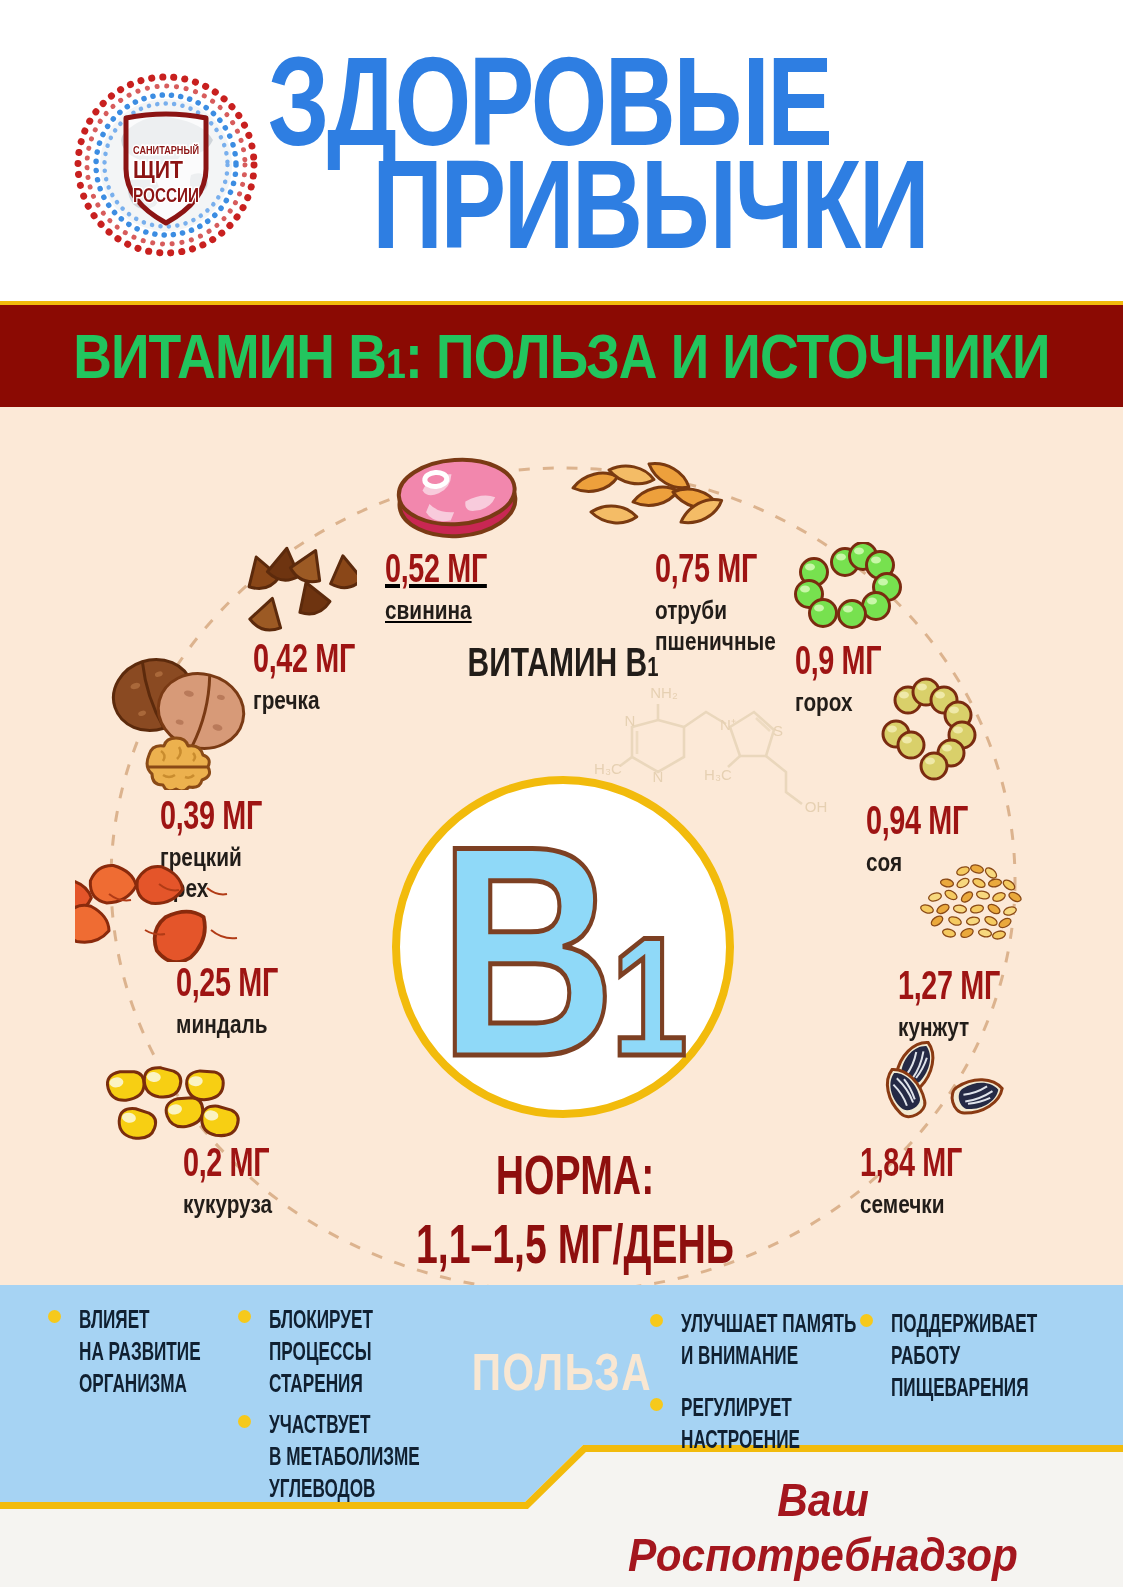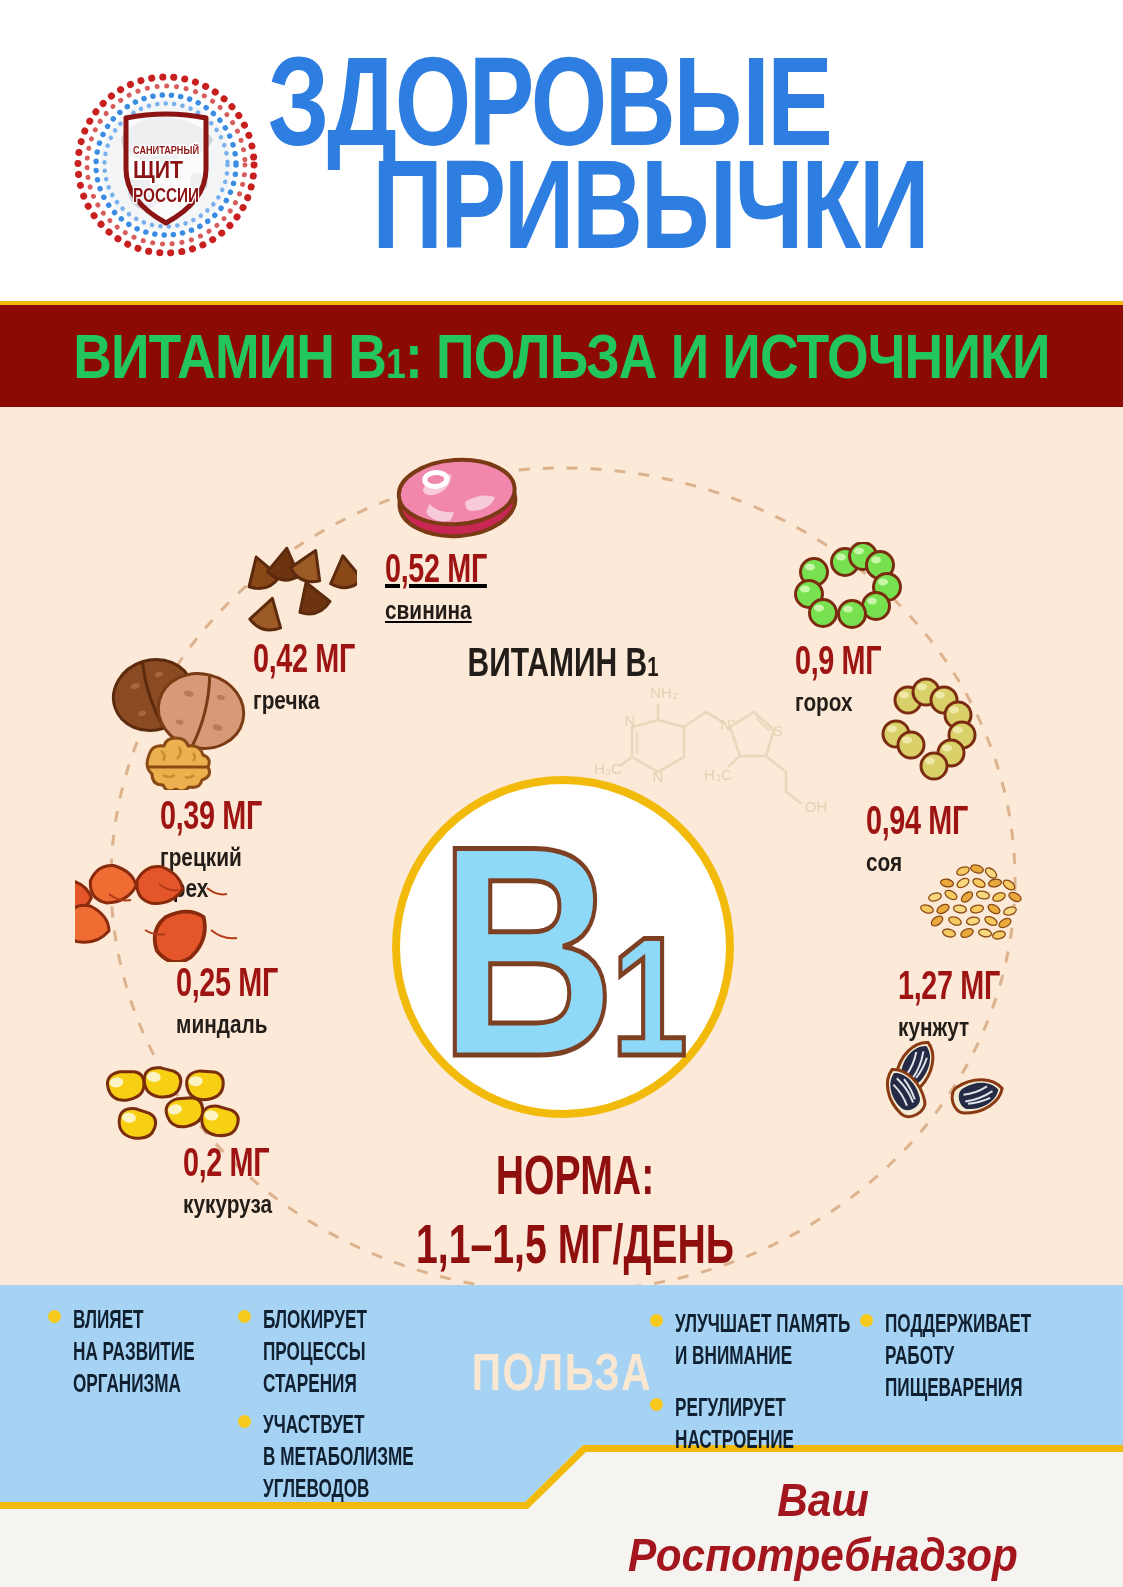--- a/index.html
+++ b/index.html
@@ -51,21 +51,21 @@
 
   .source{position:absolute;}
   .src-text{position:absolute;}
   .src-val{font-size:40px;font-weight:800;color:var(--value-red);transform:scaleX(.72);
            transform-origin:left top;white-space:nowrap;letter-spacing:-0.5px;}
   .src-lbl{font-size:26px;font-weight:700;color:var(--label-dark);transform:scaleX(.8);
            transform-origin:left top;white-space:pre-line;line-height:31px;margin-top:4px;}
 
   
   .panel-svg{position:absolute;left:0;top:1285px;}
-  .benefit{position:absolute;display:flex;gap:12px;}
+  .benefit{position:absolute;display:flex;gap:18px;}
   .dot{width:13px;height:13px;border-radius:50%;background:var(--gold-bullet);margin-top:7px;flex:none;}
   .btxt{font-size:26px;line-height:32px;font-weight:800;color:var(--benefit-dark);
         white-space:pre-line;transform:scaleX(.66);transform-origin:left top;}
   .polza{position:absolute;left:442px;top:1342px;width:240px;text-align:center;font-size:52px;
          font-weight:800;color:var(--cream);transform:scaleX(.78);transform-origin:center top;letter-spacing:2px;}
 
   .signature{position:absolute;left:553px;top:1472px;width:540px;text-align:center;font-size:47px;
              font-style:italic;font-weight:800;color:var(--sig-red);transform:scaleX(.9);transform-origin:center top;}
 </style>
 </head>
@@ -144,20 +144,38 @@
         <path d="M36,52 q8,10 24,10 l-4,8 q-18,2 -24,-10 Z" fill="#f8cbdc"></path>
         <ellipse cx="44" cy="28" rx="11" ry="7" fill="#f287ad" stroke="#ffffff" stroke-width="5"></ellipse>
       </g>
     </svg>
     <div class="src-text" style="left:-8px;top:96px;text-decoration:underline;">
       <div class="src-val">0,52 МГ</div>
       <div class="src-lbl">свинина</div>
     </div>
   </div>
 
+  <div class="source" style="left:565px;top:446px;">
+    <svg width="175" height="112" viewBox="0 0 175 112">
+      <g stroke="#7a3a10" stroke-width="3" stroke-linejoin="round">
+        <path transform="translate(8,42) rotate(-14)" d="M0,0 C14,-11 34,-11 46,0 C34,11 14,11 0,0 Z" fill="#eda03c"></path>
+        <path transform="translate(44,24) rotate(12)" d="M0,0 C14,-11 34,-11 46,0 C34,11 14,11 0,0 Z" fill="#f4bc66"></path>
+        <path transform="translate(84,18) rotate(30)" d="M0,0 C14,-11 34,-11 46,0 C34,11 14,11 0,0 Z" fill="#eda03c"></path>
+        <path transform="translate(26,66) rotate(6)" d="M0,0 C14,-11 34,-11 46,0 C34,11 14,11 0,0 Z" fill="#f4bc66"></path>
+        <path transform="translate(68,56) rotate(-14)" d="M0,0 C14,-11 34,-11 46,0 C34,11 14,11 0,0 Z" fill="#eda03c"></path>
+        <path transform="translate(108,46) rotate(16)" d="M0,0 C14,-11 34,-11 46,0 C34,11 14,11 0,0 Z" fill="#eda03c"></path>
+        <path transform="translate(116,76) rotate(-28)" d="M0,0 C14,-11 34,-11 46,0 C34,11 14,11 0,0 Z" fill="#f4bc66"></path>
+      </g>
+    </svg>
+    <div class="src-text" style="left:90px;top:100px;">
+      <div class="src-val">0,75 МГ</div>
+      <div class="src-lbl">отруби
+пшеничные</div>
+    </div>
+  </div>
 
   <div class="source" style="left:790px;top:542px;">
     <svg width="116" height="92" viewBox="0 0 116 92">
       <g stroke="#7a2b10" stroke-width="3">
         <circle cx="24" cy="30" r="13.5" fill="#77e14f"></circle>
           <circle cx="19" cy="52" r="13.5" fill="#77e14f"></circle>
         <circle cx="33" cy="71" r="13.5" fill="#77e14f"></circle>
           <circle cx="55" cy="20" r="13.5" fill="#77e14f"></circle>
         <circle cx="73" cy="14" r="13.5" fill="#77e14f"></circle>
           <circle cx="90" cy="23" r="13.5" fill="#77e14f"></circle>
@@ -279,20 +297,24 @@
           <path d="M16,0 C29,6 35,25 30,43 C27,54 6,54 3,43 C-3,25 3,6 16,0 Z" fill="#f2ead2" stroke="#8a3a12" stroke-width="3"></path>
           <path transform="translate(3.5,4) scale(0.79)" d="M16,0 C29,6 35,25 30,43 C27,54 6,54 3,43 C-3,25 3,6 16,0 Z" fill="#252a45"></path>
           <g stroke="#dfe3ea" stroke-width="2" fill="none">
               <path d="M10,14 q4,13 2,25"></path>
               <path d="M16,10 q5,15 3,29"></path>
               <path d="M22,14 q2,11 0,23"></path>
             </g>
         </g>
       </g>
     </svg>
+    <div class="src-text" style="left:-18px;top:107px;">
+      <div class="src-val">1,84 МГ</div>
+      <div class="src-lbl">семечки</div>
+    </div>
   </div>
 
   <div class="source" style="left:235px;top:538px;">
     <svg width="122" height="100" viewBox="0 0 122 100">
       <g stroke="#5c2a0c" stroke-width="3" stroke-linejoin="round">
         <path transform="translate(6,24) rotate(-18)" d="M16,0 L32,26 Q16,38 0,26 Z" fill="#8a4718"></path>
         <path transform="translate(36,8) rotate(8)" d="M16,0 L32,26 Q16,38 0,26 Z" fill="#6e3410"></path>
         <path transform="translate(66,6) rotate(24)" d="M16,0 L32,26 Q16,38 0,26 Z" fill="#9c5a24"></path>
         <path transform="translate(92,20) rotate(-8)" d="M16,0 L32,26 Q16,38 0,26 Z" fill="#8a4718"></path>
         <path transform="translate(22,56) rotate(16)" d="M16,0 L32,26 Q16,38 0,26 Z" fill="#9c5a24"></path>

